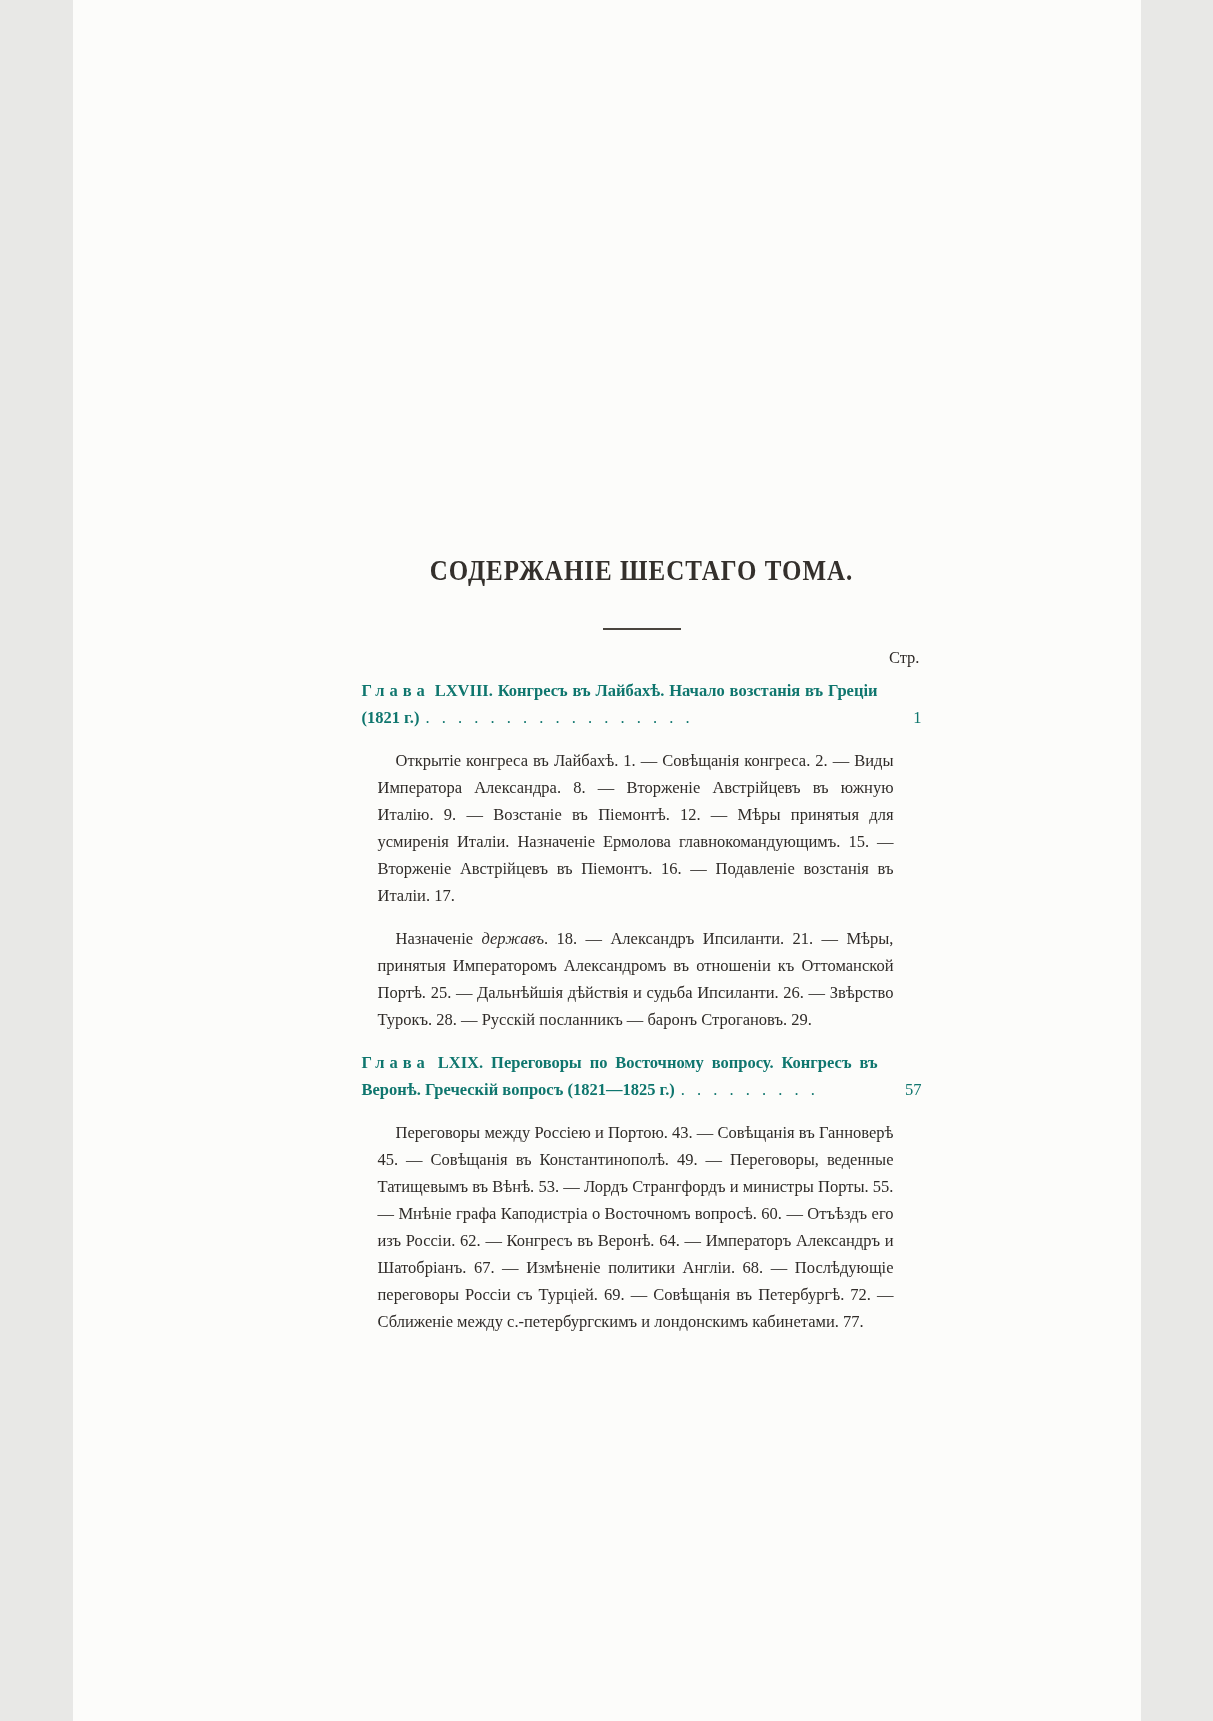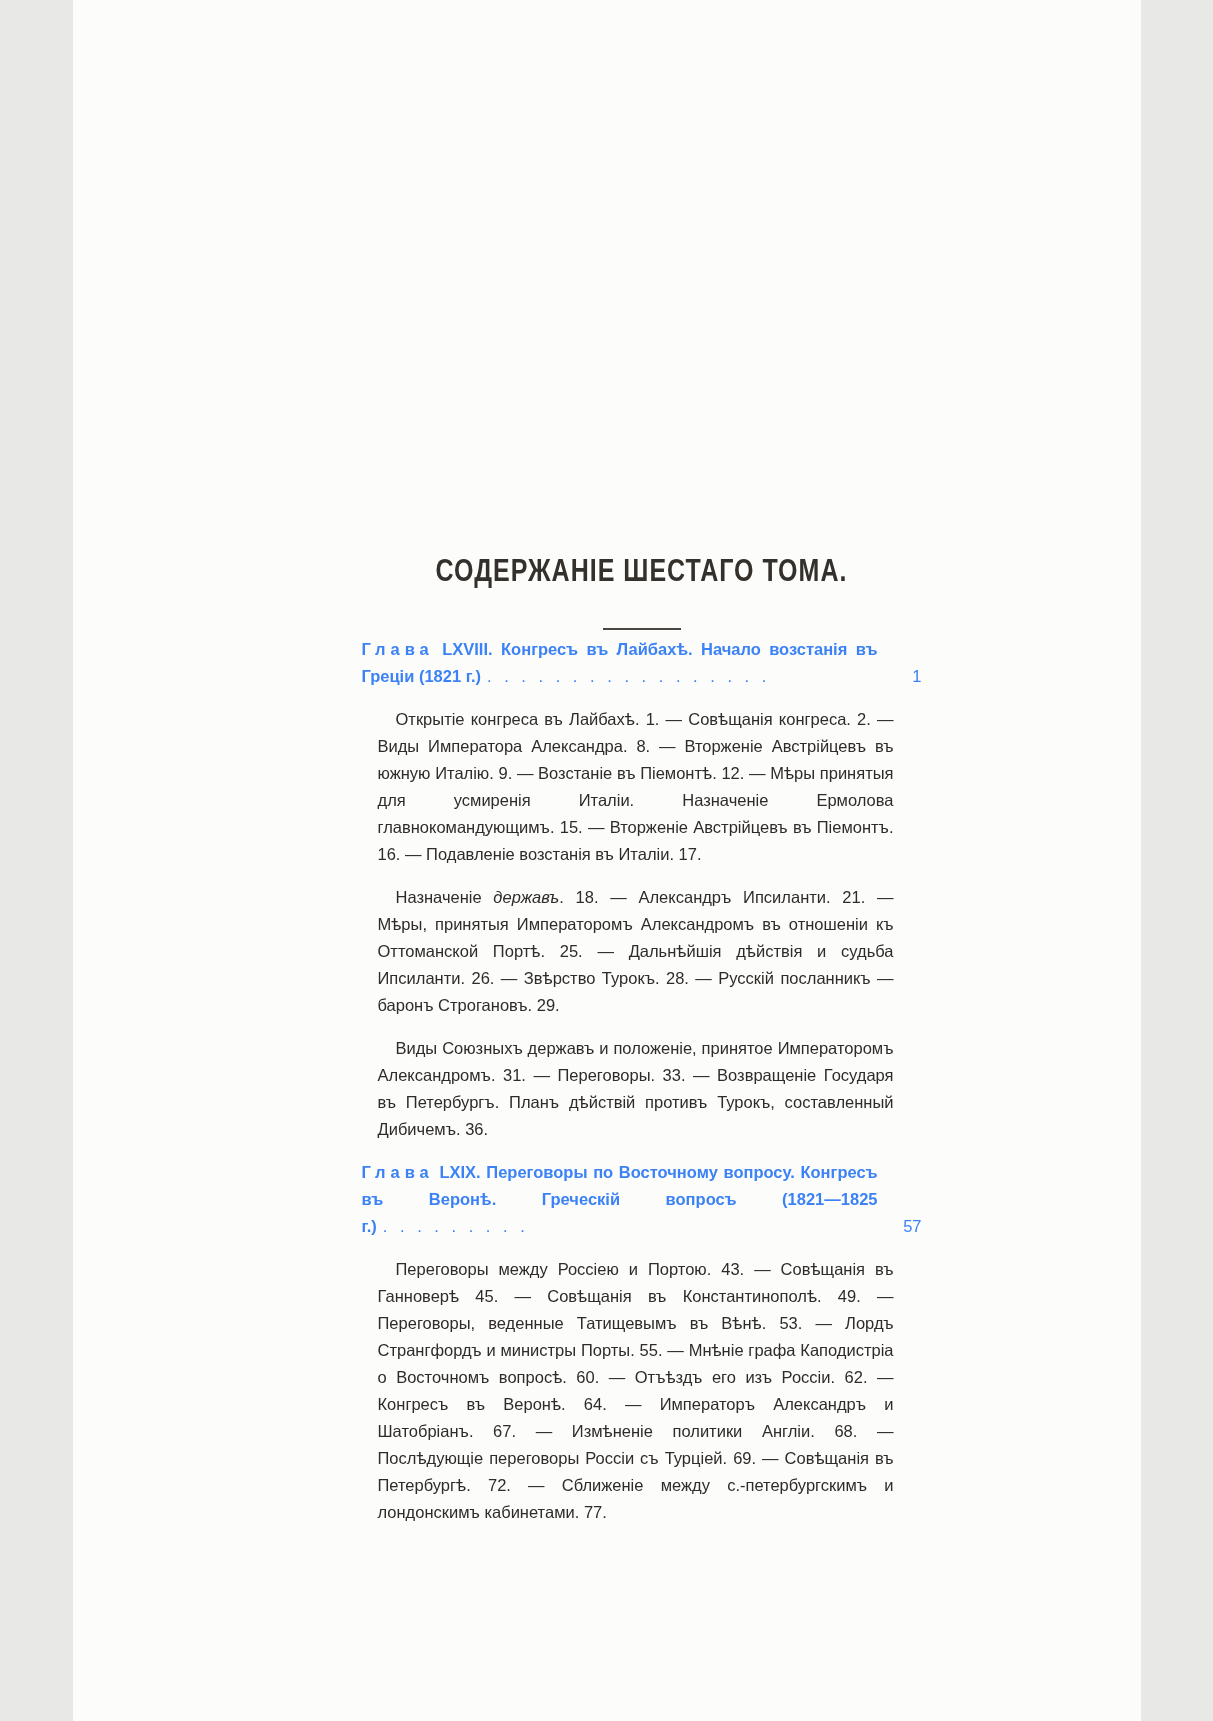--- a/index.html
+++ b/index.html
@@ -4,21 +4,21 @@
 <style>
   * { box-sizing: border-box; }
   html, body { margin: 0; padding: 0; background: #e8e8e6; }
   .page {
     position: relative;
     width: 1068px;
     height: 1721px;
     margin: 0 auto;
     background: #fcfcfa;
     overflow: hidden;
-    font-family: Liberation Sans, sans-serif;
+    font-family: Liberation Serif, serif;
     color: #2f2b28;
   }
   .content {
     position: absolute;
     left: 289px;
     top: 552px;
     width: 560px;
   }
   .title {
     margin: 0;
@@ -52,21 +52,21 @@
   p.body-para {
     margin: 16px;
     width: 516px;
     text-align: justify;
     text-indent: 18px;
   }
   p.body-para .em-word { font-style: italic; }
   .entry.chapter {
     position: relative;
     font-weight: 700;
-    color: #3b82f6;
+    color: #0f766e;
   }
   .entry.chapter .heading {
     margin: 0;
     width: 516px;
     text-align: justify;
     text-indent: 0;
   }
   .ch-label { letter-spacing: 5px; }
   .leader {
     letter-spacing: 4px;
@@ -86,33 +86,33 @@
 </head>
 <body>
 
 <div class="page">
   <div class="content">
 
     <h1 class="title">СОДЕРЖАНІЕ ШЕСТАГО ТОМА.</h1>
 
     <div class="divider"></div>
 
+    <div class="col-header">Стр.</div>
 
     <div class="entries">
 
       <div class="entry chapter">
         <p class="heading"><span class="ch-label">Глава</span> <span class="ch-number">LXVIII.</span> <span class="ch-text">Конгресъ въ Лайбахѣ. Начало возстанія въ Греціи (1821 г.)</span><span class="leader">. . . . . . . . . . . . . . . . .</span></p>
         <span class="pagenum">1</span>
       </div>
 
       <p class="body-para">Открытіе конгреса въ Лайбахѣ. 1. — Совѣщанія конгреса. 2. — Виды Императора Александра. 8. — Вторженіе Австрійцевъ въ южную Италію. 9. — Возстаніе въ Піемонтѣ. 12. — Мѣры принятыя для усмиренія Италіи. Назначеніе Ермолова главнокомандующимъ. 15. — Вторженіе Австрійцевъ въ Піемонтъ. 16. — Подавленіе возстанія въ Италіи. 17.</p>
 
       <p class="body-para"><span>Назначеніе </span><span class="em-word">державъ</span><span>. 18. — Александръ Ипсиланти. 21. — Мѣры, принятыя Императоромъ Александромъ въ отношеніи къ Оттоманской Портѣ. 25. — Дальнѣйшія дѣйствія и судьба Ипсиланти. 26. — Звѣрство Турокъ. 28. — Русскій посланникъ — баронъ Строгановъ. 29.</span></p>
 
-      <p class="body-para">Виды Союзныхъ державъ и положеніе, принятое Императоромъ Александромъ. 31. — Переговоры. 33. — Возвращеніе Государя въ Петербургъ. Планъ дѣйствій противъ Турокъ, составленный Дибичемъ. 36.</p>
 
       <div class="entry chapter">
         <p class="heading"><span class="ch-label">Глава</span> <span class="ch-number">LXIX.</span> <span class="ch-text">Переговоры по Восточному вопросу. Конгресъ въ Веронѣ. Греческій вопросъ (1821—1825 г.)</span><span class="leader">. . . . . . . . .</span></p>
         <span class="pagenum">57</span>
       </div>
 
       <p class="body-para">Переговоры между Россіею и Портою. 43. — Совѣщанія въ Ганноверѣ 45. — Совѣщанія въ Константинополѣ. 49. — Переговоры, веденные Татищевымъ въ Вѣнѣ. 53. — Лордъ Странгфордъ и министры Порты. 55. — Мнѣніе графа Каподистріа о Восточномъ вопросѣ. 60. — Отъѣздъ его изъ Россіи. 62. — Конгресъ въ Веронѣ. 64. — Императоръ Александръ и Шатобріанъ. 67. — Измѣненіе политики Англіи. 68. — Послѣдующіе переговоры Россіи съ Турціей. 69. — Совѣщанія въ Петербургѣ. 72. — Сближеніе между с.-петербургскимъ и лондонскимъ кабинетами. 77.</p>
 
 
 

